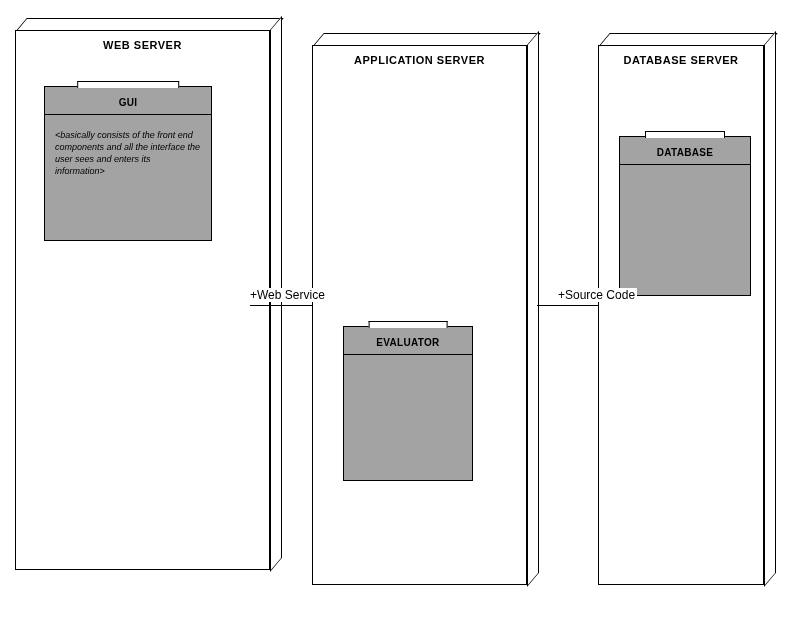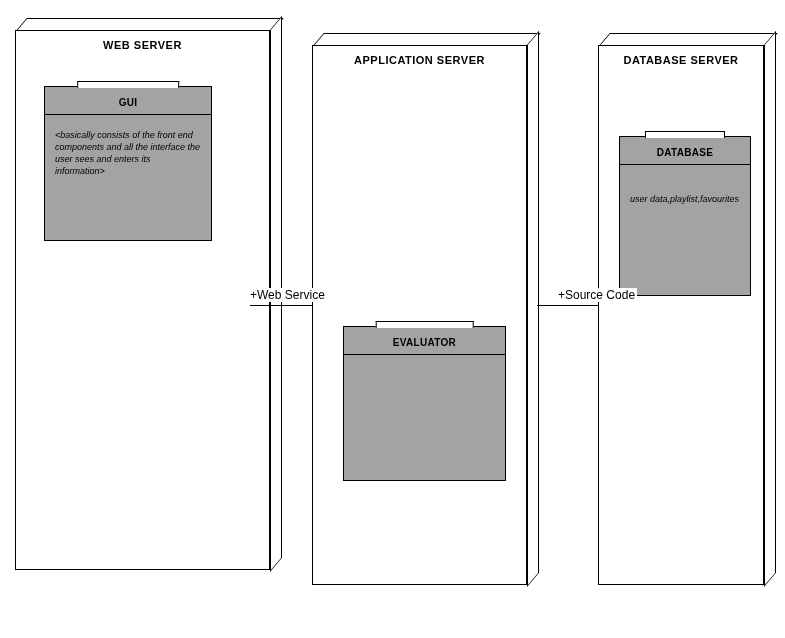--- a/index.html
+++ b/index.html
@@ -128,35 +128,34 @@
   </div>
 </div>
 
 <div class="node-3d" style="left:312px; top:45px; width:215px; height:540px;">
   <div class="node-top"></div>
   <div class="node-side"></div>
   <div class="node-face">
     <div class="node-title">APPLICATION SERVER</div>
 
 
-    <div class="component" style="left:30px; top:280px; width:163px; height:155px;">
+    <div class="component" style="left:30px; top:280px; width:130px; height:155px;">
       <div class="component-title">EVALUATOR</div>
     </div>
   </div>
 </div>
 
 <div class="node-3d" style="left:598px; top:45px; width:166px; height:540px;">
   <div class="node-top"></div>
   <div class="node-side"></div>
   <div class="node-face">
     <div class="node-title">DATABASE SERVER</div>
 
     <div class="component" style="left:20px; top:90px; width:132px; height:160px;">
       <div class="component-title">DATABASE</div>
-      <div class="component-body" style="padding-top:28px;">user data,playlist,favourites</div>
     </div>
   </div>
 </div>
 
 <div class="connector" style="left:250px; top:305px; width:62px;"></div>
 <div class="connector-label" style="left:248px; top:288px;">+Web Service</div>
 
 <div class="connector" style="left:537px; top:305px; width:61px;"></div>
 <div class="connector-label" style="left:556px; top:288px;">+Source Code</div>
 

